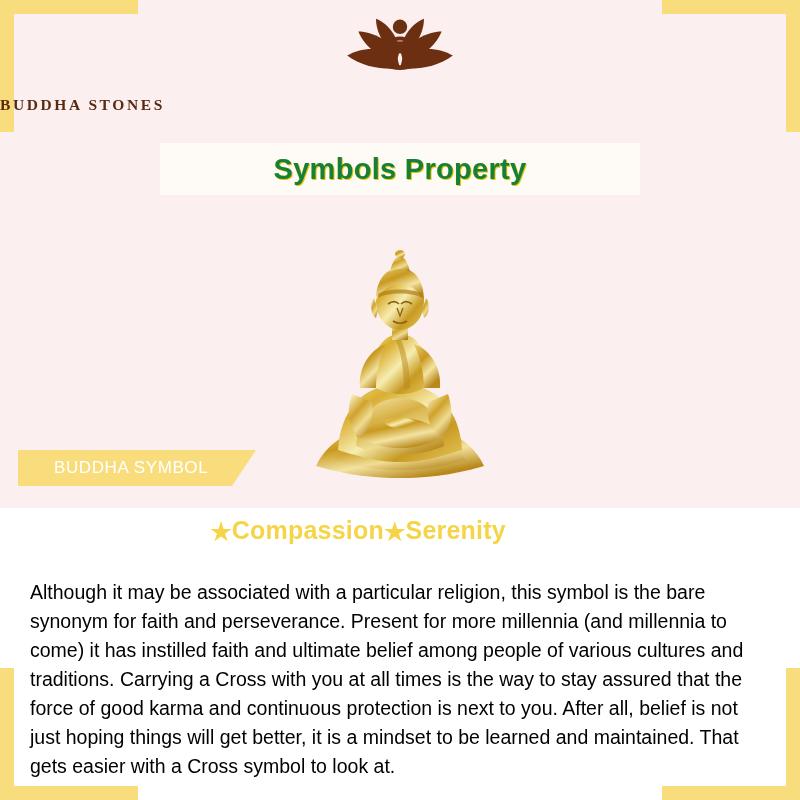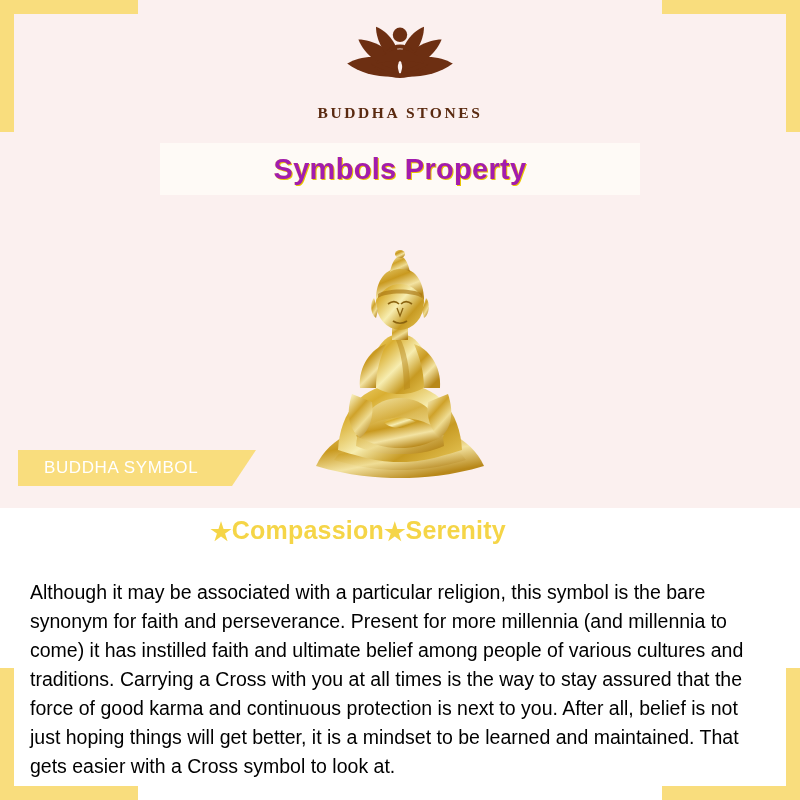--- a/index.html
+++ b/index.html
@@ -44,23 +44,22 @@
     left: 0; top: 508px;
     width: 800px;
     height: 292px;
     background: #ffffff;
     z-index: 0;
   }
 
   
   .logo-block {
     position: absolute;
-    left: 0; top: 14px;
-    width: 800px;
-    text-align: center;
+    left: 0; top: 6px;
+    width: 800px;
     z-index: 6;
   }
   .logo-mark {
     display: block;
     margin: 0 auto;
     width: 160px;
     height: 88px;
   }
   .logo-text {
     margin-top: 2px;
@@ -80,21 +79,21 @@
     height: 52px;
     background: #fefaf6;
     z-index: 6;
     display: flex;
     align-items: center;
     justify-content: center;
   }
   .title-banner-text {
     font-size: 29px;
     font-weight: bold;
-    color: #a21caf;
+    color: #15803d;
     text-shadow: 1px 1px 0 #e8c400, -0.5px -0.5px 0 #fff4a0;
     letter-spacing: 0.3px;
   }
 
   
   .buddha-wrap {
     position: absolute;
     left: 300px;
     top: 198px;
     width: 200px;
@@ -115,21 +114,21 @@
   .symbol-tag-bg {
     position: absolute;
     left: 0; top: 0;
     width: 238px;
     height: 36px;
     background: #f9dd7d;
     clip-path: polygon(0 0, 238px 0, 214px 36px, 0 36px);
     z-index: -1;
   }
   .symbol-tag-text {
-    padding-left: 26px;
+    padding-left: 36px;
     font-size: 17px;
     color: #ffffff;
     letter-spacing: 0.6px;
   }
 
   
   .headline {
     position: absolute;
     left: 0;
     top: 516px;

